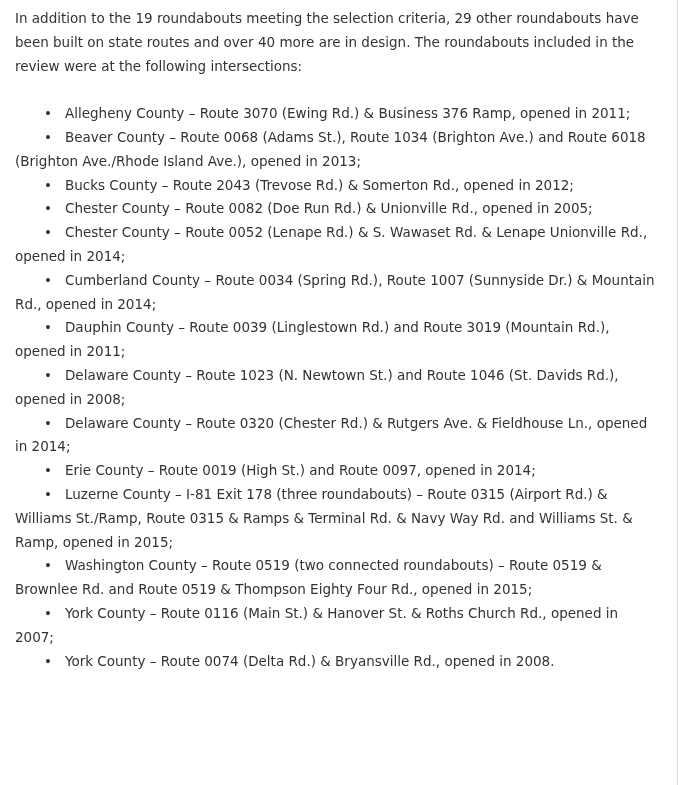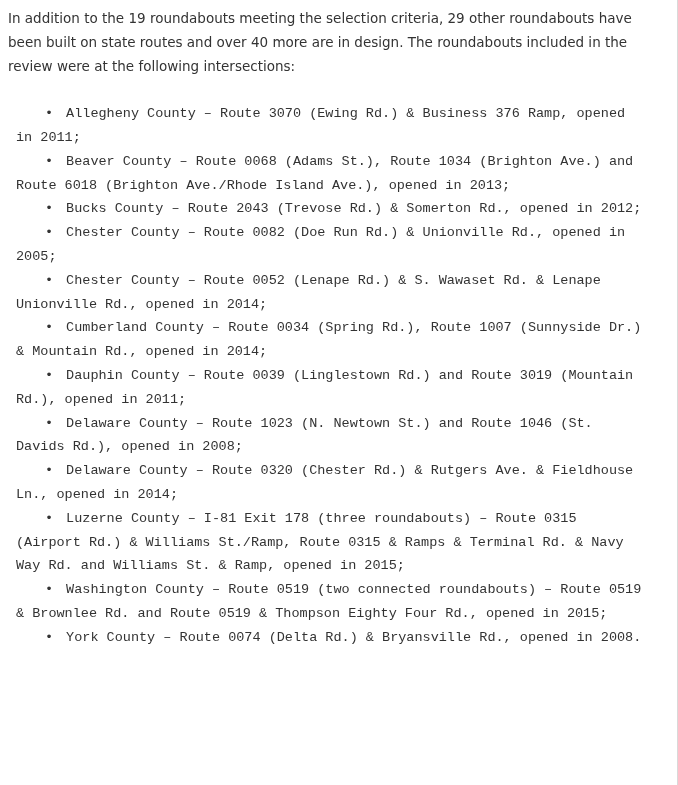--- a/index.html
+++ b/index.html
@@ -11,35 +11,34 @@
     width: 678px;
     height: 785px;
     overflow: hidden;
   }
   .page {
     box-sizing: border-box;
     width: 678px;
     height: 785px;
     background: #ffffff;
     border-right: 1px solid #d9d9d9;
-    padding: 7px 20px 8px 8px;
+    padding: 7px 20px 8px 15px;
     font-family: "DejaVu Sans", "Liberation Sans", sans-serif;
     font-size: 13.5px;
     line-height: 23.8px;
     color: #333333;
   }
   .intro {
     margin: 0 0 23.8px 0;
     padding: 0;
   }
   .roundabout-list {
-    margin: 8px;
+    margin: 0;
     padding: 0;
     list-style: none;
-    font-family: Liberation Mono, monospace;
   }
   .roundabout-list li {
     
     text-indent: 29px;
     margin: 0;
     padding: 0;
   }
   .roundabout-list .bullet {
     display: inline;
     margin-right: 13px;
@@ -54,17 +53,19 @@
   <ul class="roundabout-list">
       <li><span class="bullet">•</span><span>Allegheny County – Route 3070 (Ewing Rd.) &amp; Business 376 Ramp, opened in 2011;</span></li>
       <li><span class="bullet">•</span><span>Beaver County – Route 0068 (Adams St.), Route 1034 (Brighton Ave.) and Route 6018 (Brighton Ave./Rhode Island Ave.), opened in 2013;</span></li>
       <li><span class="bullet">•</span><span>Bucks County – Route 2043 (Trevose Rd.) &amp; Somerton Rd., opened in 2012;</span></li>
       <li><span class="bullet">•</span><span>Chester County – Route 0082 (Doe Run Rd.) &amp; Unionville Rd., opened in 2005;</span></li>
       <li><span class="bullet">•</span><span>Chester County – Route 0052 (Lenape Rd.) &amp; S. Wawaset Rd.  &amp; Lenape Unionville Rd., opened in 2014;</span></li>
       <li><span class="bullet">•</span><span>Cumberland County – Route 0034 (Spring Rd.), Route 1007 (Sunnyside Dr.) &amp; Mountain Rd., opened in 2014;</span></li>
       <li><span class="bullet">•</span><span>Dauphin County – Route 0039 (Linglestown Rd.) and Route 3019 (Mountain Rd.), opened in 2011;</span></li>
       <li><span class="bullet">•</span><span>Delaware County – Route 1023 (N. Newtown St.) and Route 1046 (St. Davids Rd.), opened in 2008;</span></li>
       <li><span class="bullet">•</span><span>Delaware County – Route 0320 (Chester Rd.) &amp; Rutgers Ave. &amp; Fieldhouse Ln., opened in 2014;</span></li>
+      <li><span class="bullet">•</span><span>Erie County – Route 0019 (High St.) and Route 0097, opened in 2014;</span></li>
       <li><span class="bullet">•</span><span>Luzerne County – I-81 Exit 178 (three roundabouts) – Route 0315 (Airport Rd.) &amp; Williams St./Ramp, Route 0315 &amp; Ramps &amp; Terminal Rd. &amp; Navy Way Rd. and Williams St. &amp; Ramp, opened in 2015;</span></li>
       <li><span class="bullet">•</span><span>Washington County – Route 0519 (two connected roundabouts) – Route 0519 &amp; Brownlee Rd. and Route 0519 &amp; Thompson Eighty Four Rd., opened in 2015;</span></li>
+      <li><span class="bullet">•</span><span>York County – Route 0116 (Main St.) &amp; Hanover St. &amp; Roths Church Rd., opened in 2007;</span></li>
       <li><span class="bullet">•</span><span>York County – Route 0074 (Delta Rd.) &amp; Bryansville Rd., opened in 2008.</span></li>
     </ul>
 </div>
 
 </body></html>

